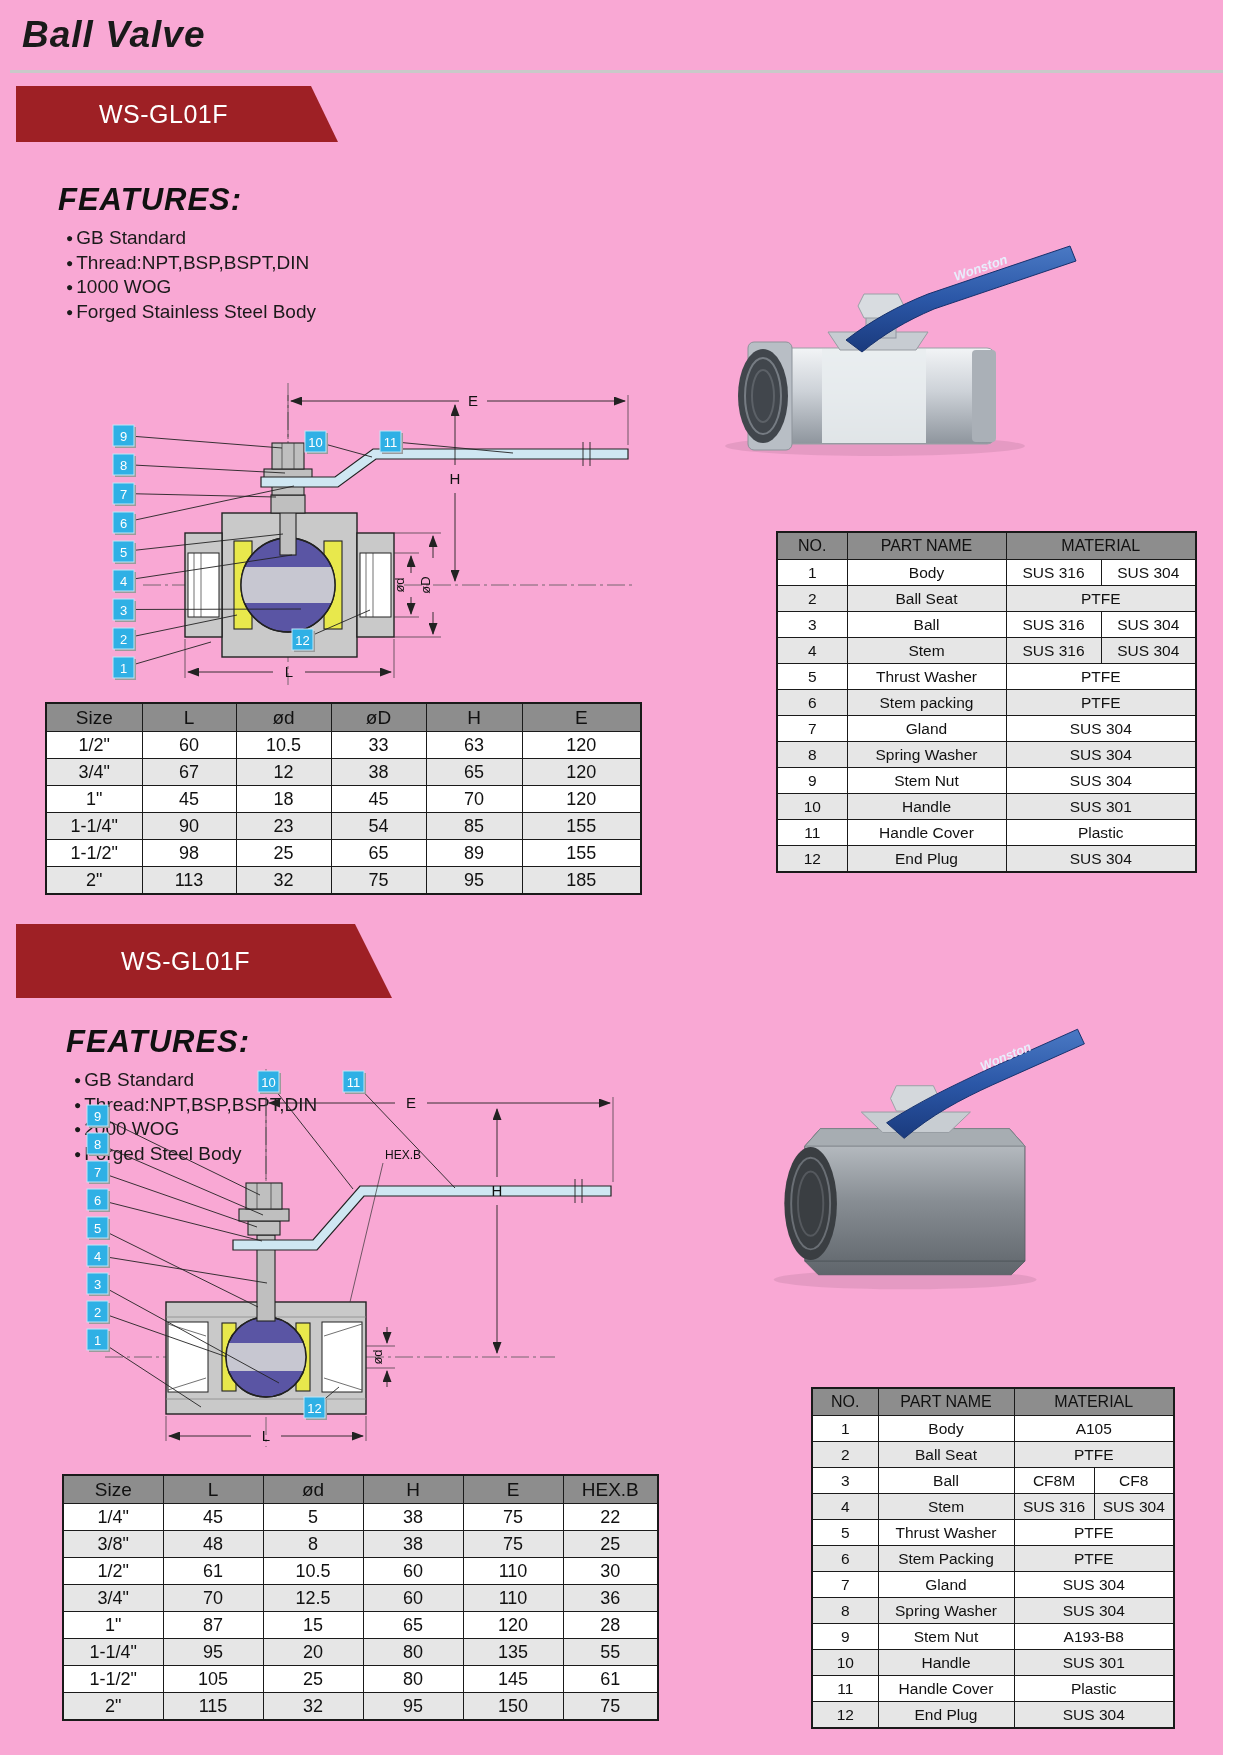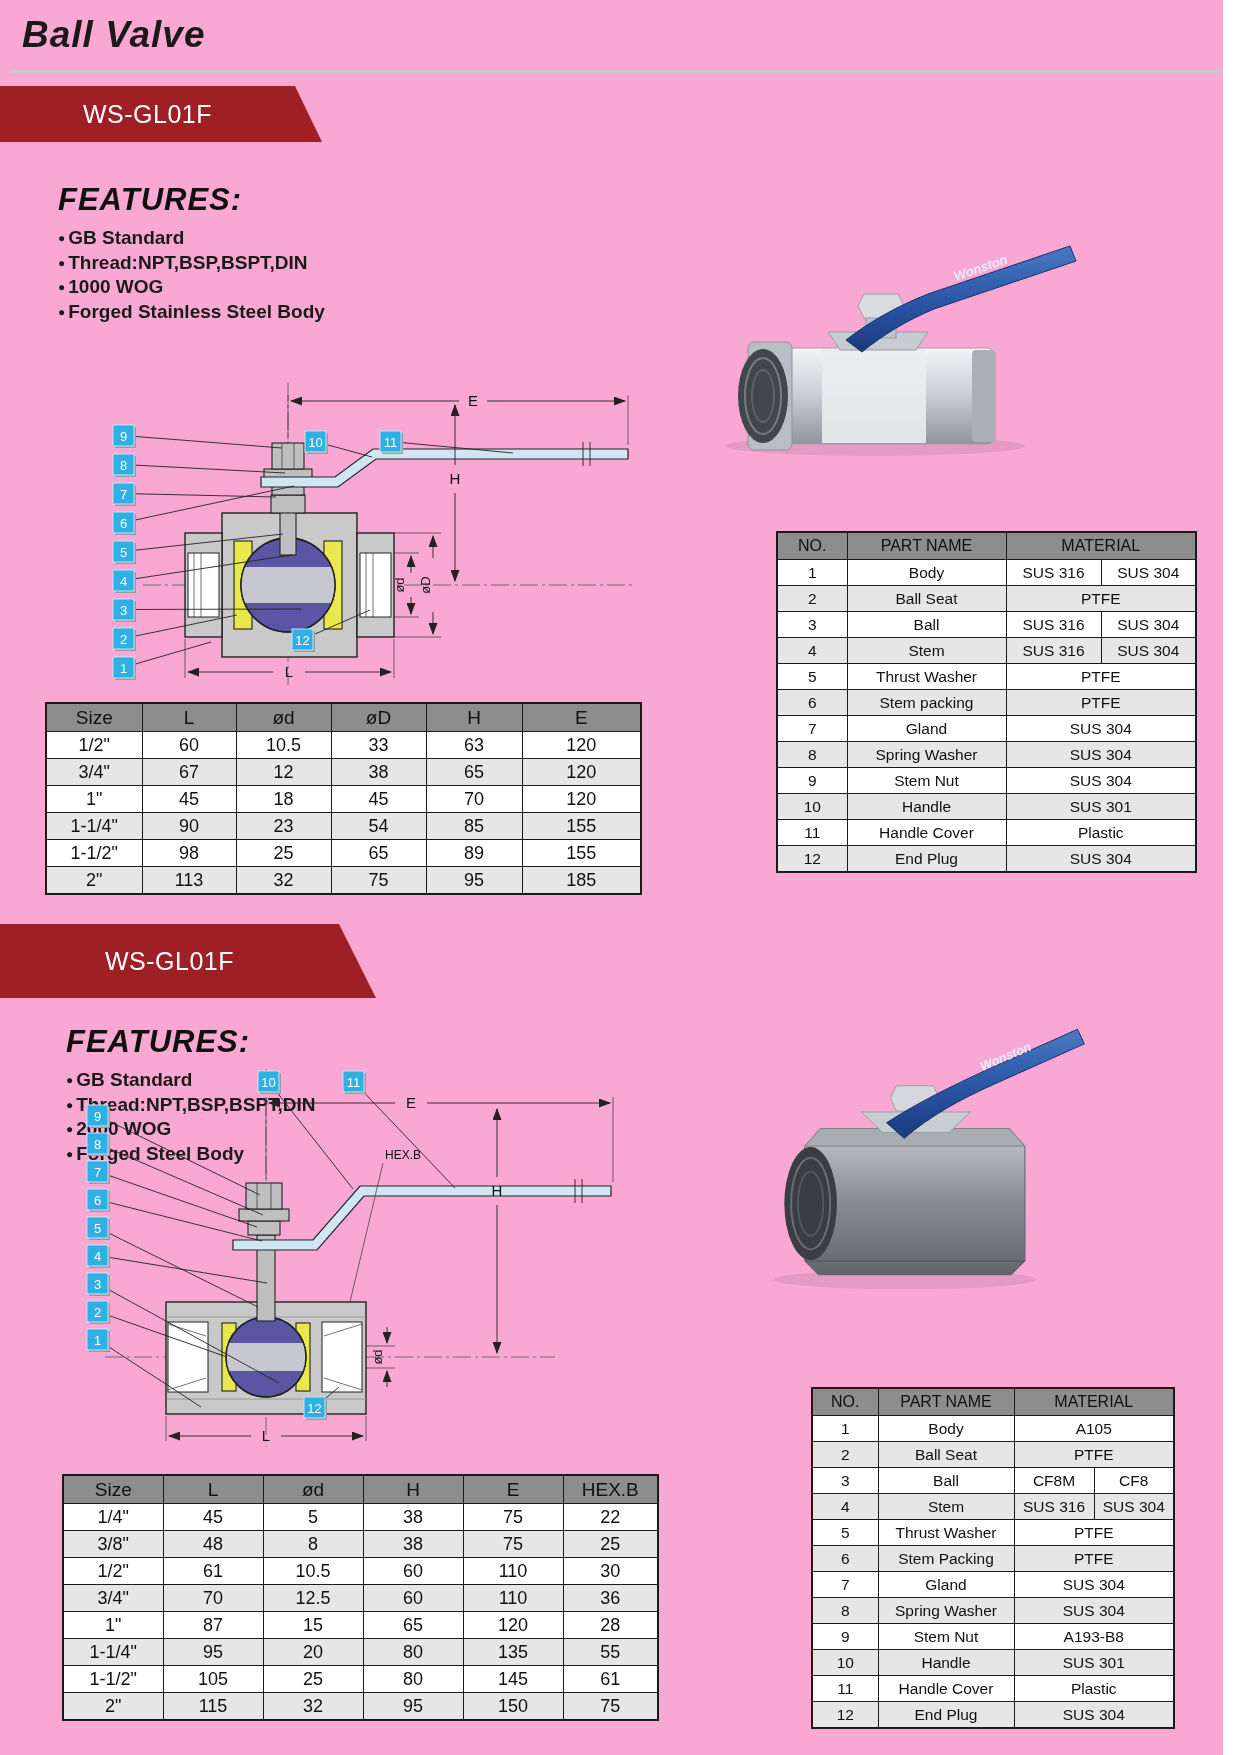--- a/index.html
+++ b/index.html
@@ -8,37 +8,37 @@
 
   
   .page-title{position:absolute;left:22px;top:14px;margin:0;font-size:37px;font-style:italic;
               font-weight:600;letter-spacing:1px;color:#1a1a1a;}
   .title-rule{position:absolute;left:10px;right:0;top:70px;height:3px;background:#c9c9c9;}
 
   
   .banner{position:absolute;left:0;width:1241px;}
   .banner1{top:86px;height:56px;}
   .banner2{top:924px;height:74px;}
-  .banner-red{position:absolute;top:0;bottom:0;left:0;background:#9e2025;display:flex;
+  .banner-red{position:absolute;top:0;bottom:0;left:16px;background:#9e2025;display:flex;
               align-items:center;justify-content:center;color:#fff;}
   .r1{width:322px;clip-path:polygon(0 0,295px 0,100% 100%,0 100%);padding-right:27px;box-sizing:border-box;}
   .r2{width:376px;clip-path:polygon(0 0,339px 0,100% 100%,0 100%);padding-right:37px;box-sizing:border-box;}
   .banner-gray{position:absolute;top:0;bottom:0;right:0;background:#8b8b8d;display:flex;
                align-items:center;justify-content:center;color:#fff;}
   .g1{left:309px;clip-path:polygon(0 0,100% 0,100% 100%,27px 100%);}
   .g2{left:356px;clip-path:polygon(0 0,100% 0,100% 100%,37px 100%);}
   .banner-model{font-size:25px;letter-spacing:0.5px;}
   .banner-title{font-size:24px;letter-spacing:0.3px;}
 
   
   .features{position:absolute;}
   .f1{left:58px;top:182px;}
   .f2{left:66px;top:1024px;}
   .features h2{margin:0 0 8px 0;font-size:31px;font-style:italic;font-weight:bold;letter-spacing:1px;}
-  .features ul{list-style:none;margin:0;padding:0;font-weight:bold;}
+  .features ul{list-style:none;margin:8px;padding:0;}
   .features li{font-size:19px;line-height:24.5px;color:#1a1a1a;}
   .features li::before{content:"\25CF";font-size:12px;margin-right:3px;vertical-align:2px;}
 
   
   table.dtable{position:absolute;border-collapse:collapse;table-layout:fixed;
                border:2.5px solid #1a1a1a;background:#fff;}
   .dtable th,.dtable td{border:1.4px solid #1a1a1a;text-align:center;vertical-align:middle;
                padding:0;font-weight:normal;overflow:hidden;white-space:nowrap;}
   .dtable th{background:#8d8d8d;color:#111;}
   .dtable tr.alt td{background:#e6e6e6;}

